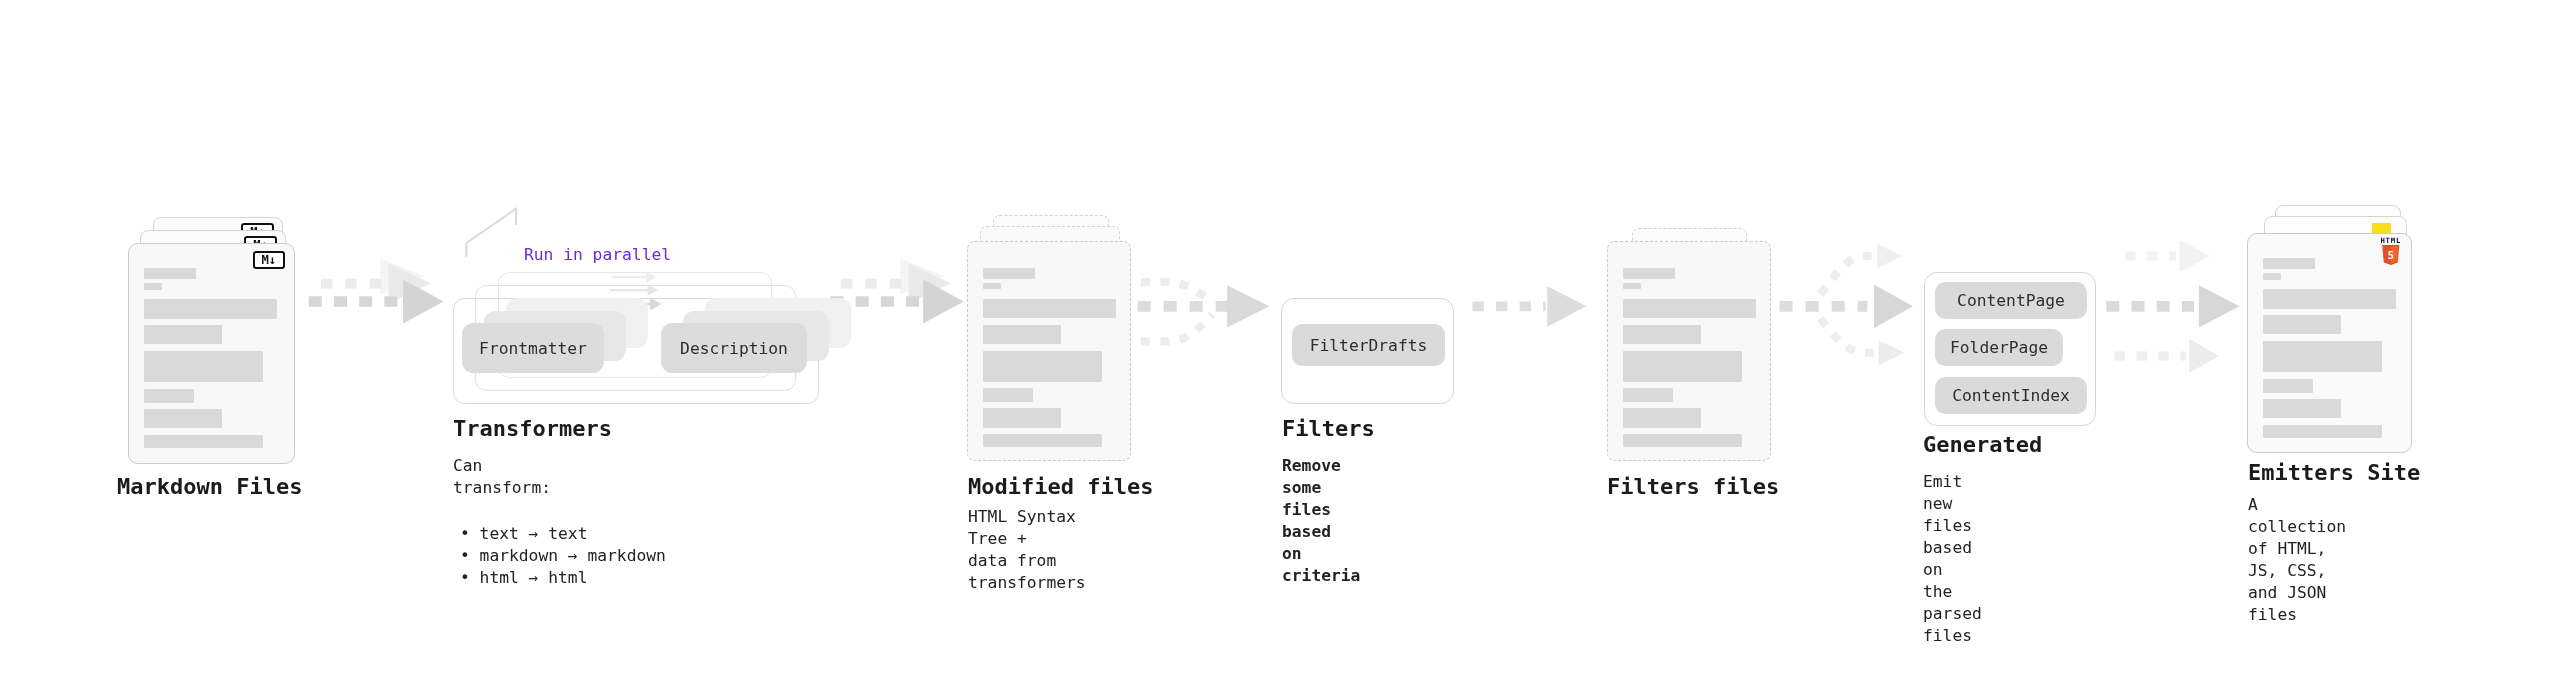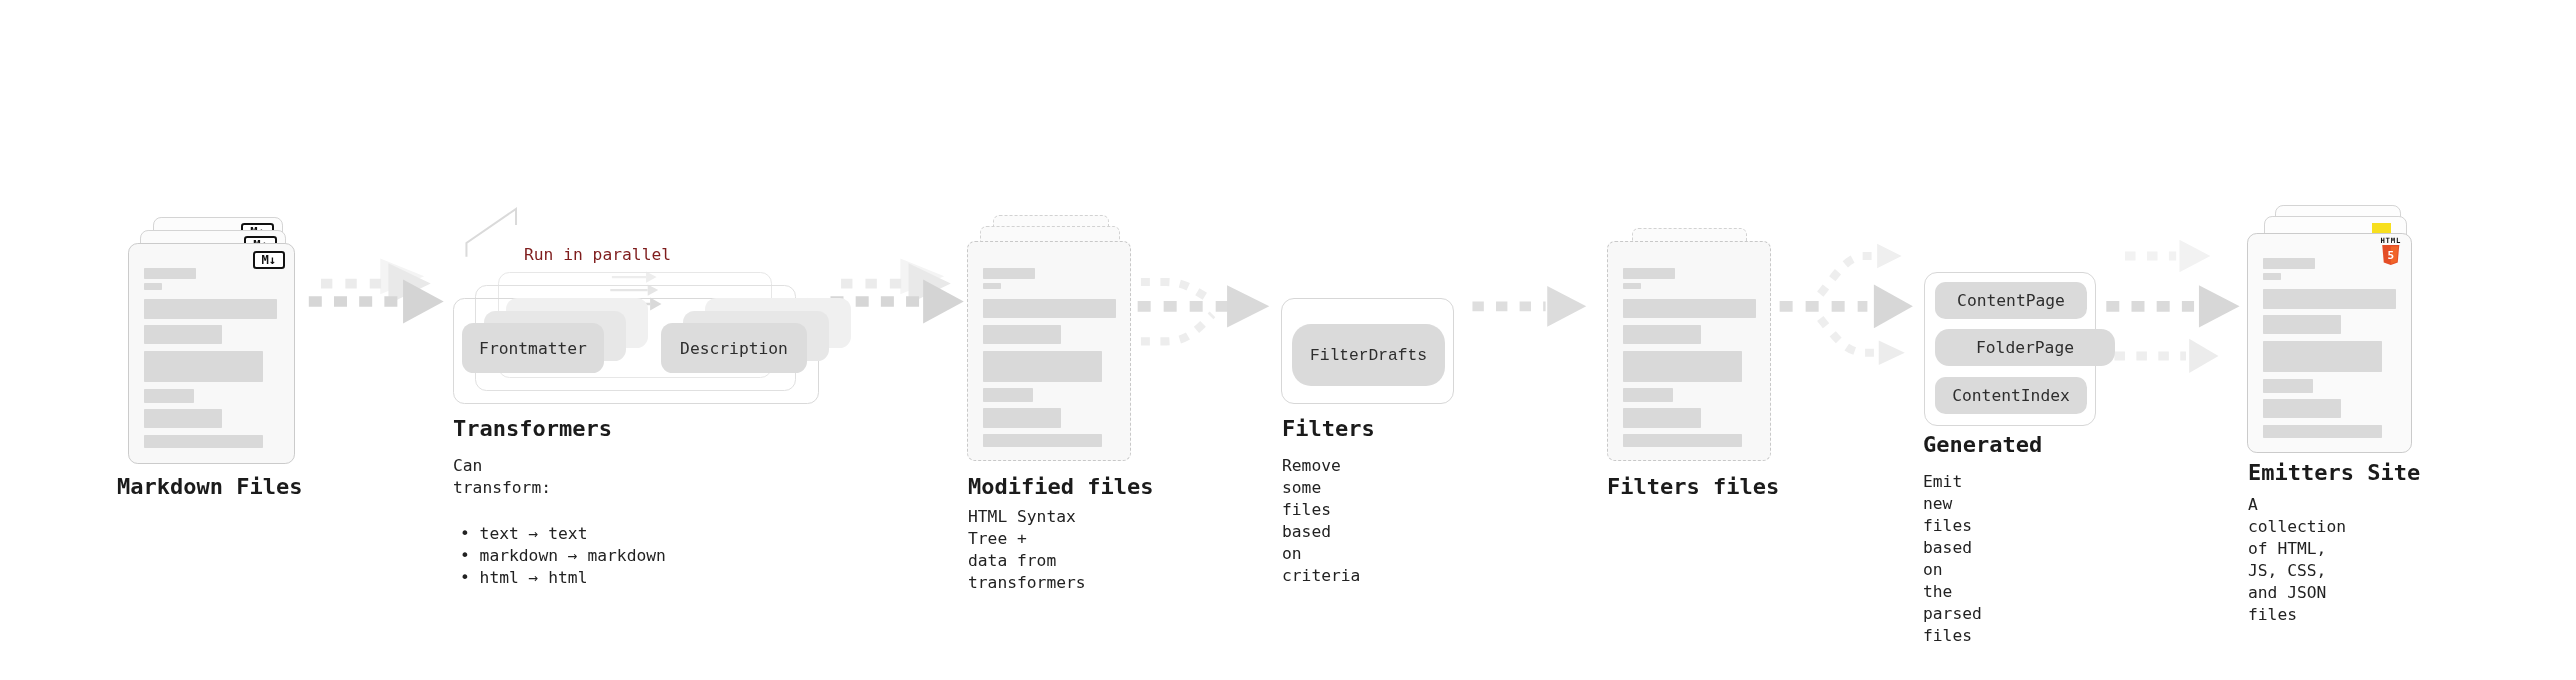--- a/index.html
+++ b/index.html
@@ -30,21 +30,21 @@
   .pill.ghost1{background:#e7e7e7;}
   .pill.ghost2{background:#f0f0f0;}
 
   
   .cbox{position:absolute;background:#ffffff;border:1.6px solid #d7d7d7;border-radius:13px;box-sizing:border-box;}
   .cpill{position:absolute;background:#dadada;border-radius:10.6px;display:flex;align-items:center;justify-content:center;
          font-size:16.3px;color:#2e2e2e;}
 
   .title{position:absolute;font-size:22px;font-weight:600;color:#1b1b1b;white-space:nowrap;}
   .caption{position:absolute;font-size:16.3px;line-height:22px;color:#222;white-space:pre-line;}
-  .note{position:absolute;font-size:16.3px;color:#7f1d1d;white-space:nowrap;}
+  .note{position:absolute;font-size:16.3px;color:#6d28d9;white-space:nowrap;}
   .bullet-line{font-size:16.3px;line-height:22px;color:#222;white-space:pre;}
 
   
   .html-mark{position:absolute;display:flex;flex-direction:column;align-items:center;}
   .html-mark .word{font-size:7.3px;font-weight:700;letter-spacing:0.8px;color:#111;line-height:8.1px;}
   .css-mark{position:absolute;display:flex;flex-direction:column;align-items:center;}
   .css-mark .word{font-size:6.5px;font-weight:700;color:#111;line-height:6.5px;margin-top:29px;}
   .css-mark .ubar{width:14.6px;height:3.3px;margin-top:0.8px;}
   .js-tile{position:absolute;width:18.7px;height:11.4px;}
 </style>
@@ -174,23 +174,23 @@
           <div class="bar" style="width: 119px; height: 13px; margin-top: 6.5px;"></div>
         </div>
     </div>
     <div class="title" style="left:968px;top:430px;">Modified files</div>
     <div class="caption" style="left:968px;top:462px;">HTML Syntax Tree +
 data from transformers</div>
   </div>
 
   <div class="abs stage">
     <div class="cbox" style="left:1281px;top:254px;width:173px;height:106px;"></div>
-    <div class="cpill" style="left:1292px;top:280px;width:153px;height:62px;border-radius:19px;font-family:Liberation Mono, monospace;">FilterDrafts</div>
+    <div class="cpill" style="left:1292px;top:280px;width:153px;height:42px;border-radius:10px;">FilterDrafts</div>
     <div class="title" style="left:1282px;top:372px;">Filters</div>
-    <div class="caption" style="left:1282px;top:411px;">Remove some files based
+    <div class="caption" style="left:1282px;top:411px;font-weight:bold;">Remove some files based
 on criteria</div>
   </div>
 
   <div class="abs stage">
     <div class="tab-dashed" style="left:1632px;top:184px;width:115px;height:37px;"></div>
     <div class="doc-dashed" style="left:1607px;top:197px;width:164px;height:220px;">
       <div class="bars" style="left:14.6px;top:26px;">
           <div class="bar" style="width: 52px; height: 10.6px; margin-top: 0px;"></div>
           <div class="bar" style="width: 18px; height: 6.5px; margin-top: 4.1px;"></div>
           <div class="bar" style="width: 133px; height: 19.5px; margin-top: 9.8px;"></div>
@@ -200,21 +200,21 @@
           <div class="bar" style="width: 78px; height: 19.5px; margin-top: 5.7px;"></div>
           <div class="bar" style="width: 119px; height: 13px; margin-top: 6.5px;"></div>
         </div>
     </div>
     <div class="title" style="left:1607px;top:430px;">Filters files</div>
   </div>
 
   <div class="abs stage">
     <div class="cbox" style="left:1924px;top:228px;width:172px;height:154px;"></div>
     <div class="cpill" style="left:1935px;top:238px;width:152px;height:37px;">ContentPage</div>
-    <div class="cpill" style="left:1935px;top:285px;width:180px;height:37px;border-radius:14px;">FolderPage</div>
+    <div class="cpill" style="left:1935px;top:285px;width:128px;height:37px;">FolderPage</div>
     <div class="cpill" style="left:1935px;top:333px;width:152px;height:37px;">ContentIndex</div>
     <div class="title" style="left:1923px;top:388px;">Generated</div>
     <div class="caption" style="left:1923px;top:427px;">Emit new files based on
 the parsed files</div>
   </div>
 
   <div class="abs stage">
     <div class="card back" style="left:2275px;top:161px;width:126px;height:163px;background:#fdfdfd;">
       <div class="css-mark" style="right:16.3px;top:3.3px;">
         <div class="word">CSS</div>

